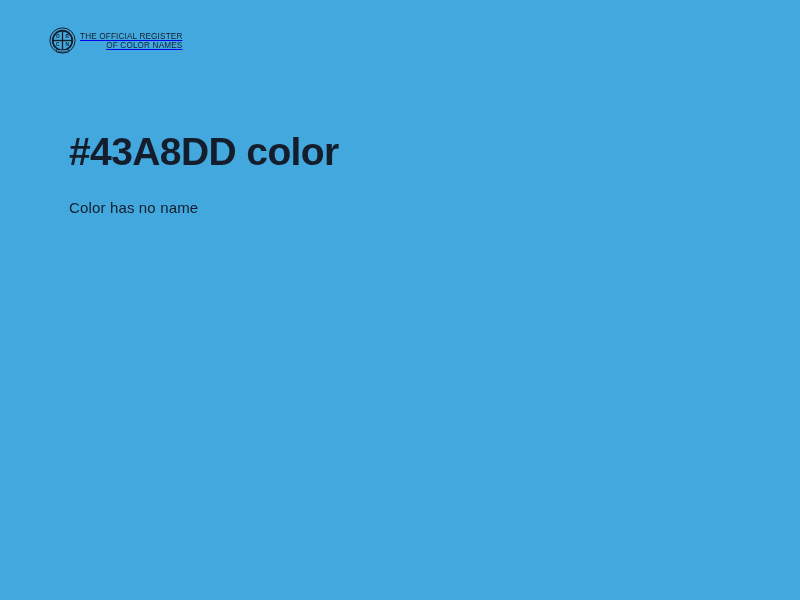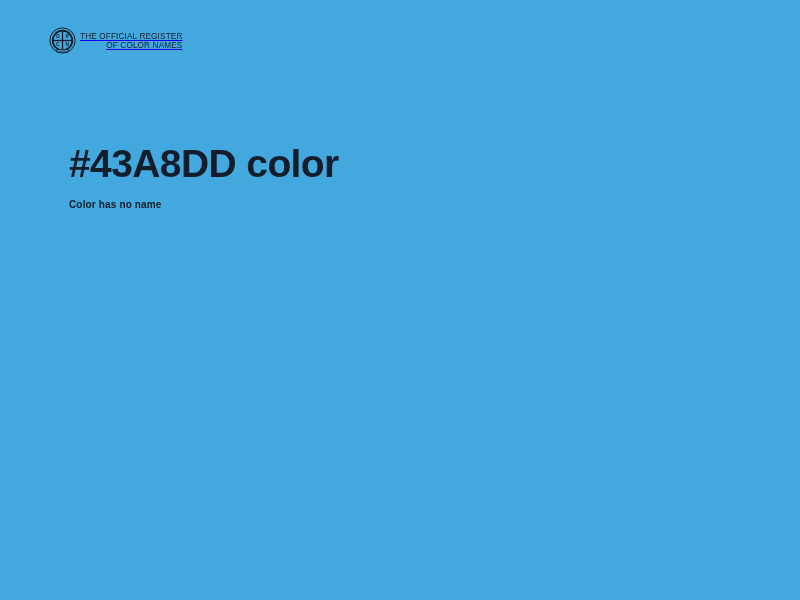--- a/index.html
+++ b/index.html
@@ -51,37 +51,37 @@
     font-weight: 400;
     letter-spacing: 0.15px;
     color: #10213a;
     white-space: nowrap;
   }
 
   
   #color-title {
     position: absolute;
     left: 42px;
-    top: 142px;
+    top: 130px;
     margin: 0;
     font-family: "Liberation Sans", sans-serif;
     font-size: 39px;
     font-weight: 700;
     letter-spacing: -0.6px;
     color: #141d2b;
     white-space: nowrap;
   }
   #color-name-status {
     position: absolute;
     left: 42px;
     top: 199px;
     margin: 0;
     font-family: "Liberation Sans", sans-serif;
-    font-size: 10px;
-    font-weight: 700;
+    font-size: 15px;
+    font-weight: 400;
     letter-spacing: 0.15px;
     color: #141d2b;
     white-space: nowrap;
   }
 </style>
 </head>
 <body style="background: rgb(67, 168, 221);">
 
 <div id="page" style="background: rgb(67, 168, 221);">
 

